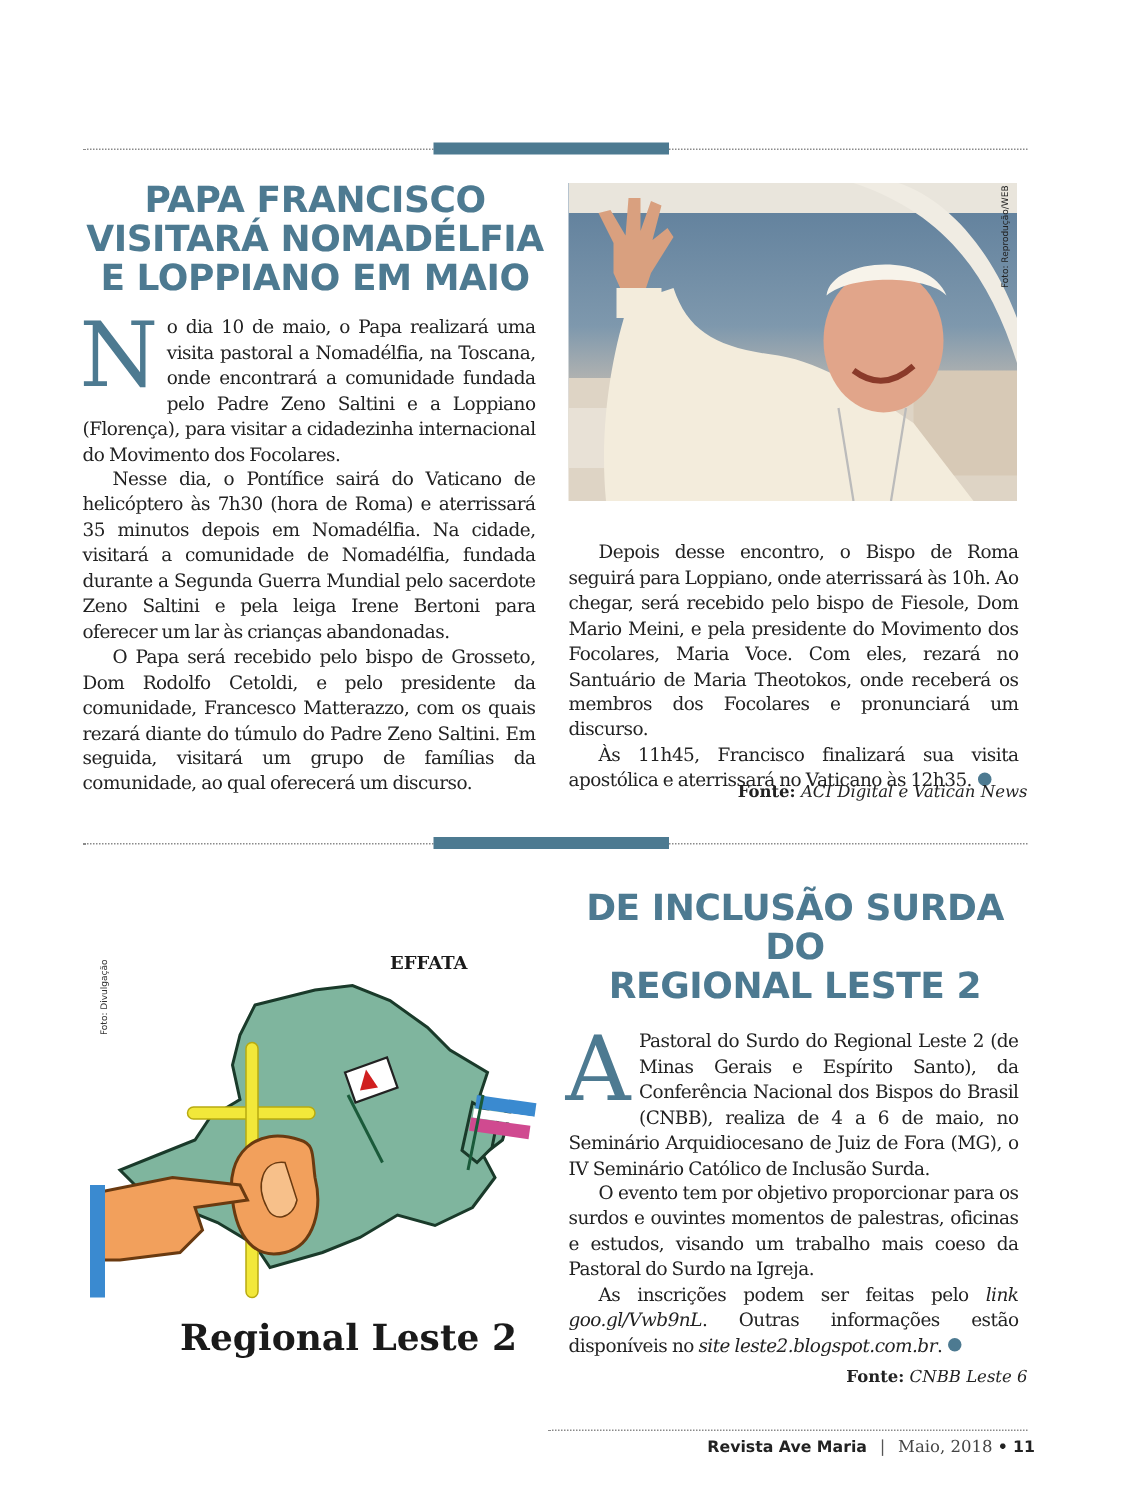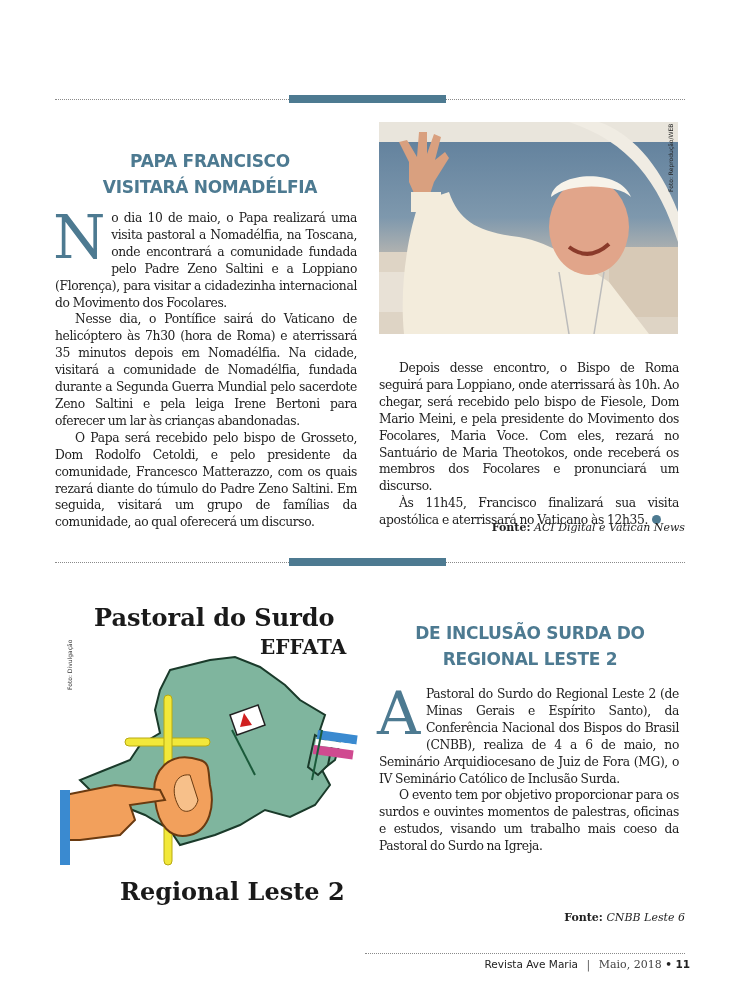--- a/index.html
+++ b/index.html
@@ -5,21 +5,21 @@
     * { margin: 0; padding: 0; box-sizing: border-box; }
     html, body { width: 754px; height: 1000px; background: #ffffff; overflow: hidden; }
     body { position: relative; font-family: "DejaVu Serif", serif; color: #222; }
 
     .rule { position: absolute; left: 55px; width: 630px; border-top: 1px dotted #8a8a8a; }
     .rule-bar { position: absolute; left: 289px; width: 157px; height: 8px; background: #4d7a91; }
 
     .headline {
       position: absolute; text-align: center;
       font-family: "DejaVu Sans", sans-serif; font-weight: bold;
-      color: #4d7a91; font-size: 17px; line-height: 26px; letter-spacing: -0.3px; margin-top: 28px;
+      color: #4d7a91; font-size: 24px; line-height: 26px; letter-spacing: -0.3px;
     }
 
     .body-text {
       position: absolute; font-family: "DejaVu Serif", serif;
       font-size: 12.3px; line-height: 16.9px; color: #222;
       text-align: justify; letter-spacing: -0.35px; word-spacing: -0.5px;
     }
     .body-text p { text-indent: 20px; }
     .body-text p.first { text-indent: 0; }
     .dropcap {
@@ -33,34 +33,35 @@
     .source i { font-style: italic; }
 
     .photo { position: absolute; left: 379px; top: 122px; width: 299px; height: 212px; overflow: hidden;
       background: linear-gradient(180deg, #5d7d9a 0%, #7e98ad 45%, #c9bfb2 70%, #e5ddd0 100%); }
     .photo-credit { position: absolute; font-family: "DejaVu Sans", sans-serif; font-size: 6px; color: #222; transform: rotate(-90deg); transform-origin: left top; white-space: nowrap; }
 
     .logo { position: absolute; left: 60px; top: 595px; width: 300px; height: 330px; }
     .logo-title { position: absolute; font-family: "DejaVu Serif", serif; font-weight: bold; color: #1a1a1a; white-space: nowrap; }
 
     .footer { position: absolute; right: 64px; top: 958px; font-size: 11px; color: #222; white-space: nowrap; }
-    .footer .mag { font-family: "DejaVu Sans", sans-serif; font-weight: normal; font-size: 10.5px; margin-top: 17px; }
+    .footer .mag { font-family: "DejaVu Sans", sans-serif; font-weight: bold; font-size: 10.5px; margin-top: 17px; }
     .footer .sep { color: #555; margin: 0 5px; }
     .footer .date { font-family: "DejaVu Serif", serif; font-size: 11px; color: #444; }
     .footer .pg { font-family: "DejaVu Sans", sans-serif; font-weight: bold; font-size: 10.5px; }
   </style>
 </head>
 <body>
 
 <div class="rule" style="top:99px;"></div>
 <div class="rule-bar" style="top:95px;"></div>
 
 <div class="headline" style="left:55px; top:120px; width:310px;">
   <div>PAPA FRANCISCO</div>
   <div>VISITARÁ NOMADÉLFIA</div>
+  <div>E LOPPIANO EM MAIO</div>
 </div>
 
 <div class="body-text" style="left:55px; top:210px; width:302px;">
   <p class="first"><span class="dropcap">N</span><span>o dia 10 de maio, o Papa realizará uma visita pastoral a Nomadélfia, na Toscana, onde encontrará a comunidade fundada pelo Padre Zeno Saltini e a Loppiano (Florença), para visitar a cidadezinha internacional do Movimento dos Focolares.</span></p>
   <p>Nesse dia, o Pontífice sairá do Vaticano de helicóptero às 7h30 (hora de Roma) e aterrissará 35 minutos depois em Nomadélfia. Na cidade, visitará a comunidade de Nomadélfia, fundada durante a Segunda Guerra Mundial pelo sacerdote Zeno Saltini e pela leiga Irene Bertoni para oferecer um lar às crianças abandonadas.</p>
   <p>O Papa será recebido pelo bispo de Grosseto, Dom Rodolfo Cetoldi, e pelo presidente da comunidade, Francesco Matterazzo, com os quais rezará diante do túmulo do Padre Zeno Saltini. Em seguida, visitará um grupo de famílias da comunidade, ao qual oferecerá um discurso.</p>
 </div>
 
 <div class="photo">
   <svg width="299" height="212" viewBox="0 0 299 212">
@@ -104,34 +105,34 @@
     <path d="M5 200 L55 190 L100 195 L105 205 L70 210 L75 225 L60 240 L20 245 L5 245 Z" fill="#f2a05c" stroke="#6a3a10" stroke-width="2"></path>
     <rect x="0" y="195" width="10" height="75" fill="#3a8ad0"></rect>
     <polygon points="170,120 198,110 205,130 177,140" fill="#fff" stroke="#222" stroke-width="1.5"></polygon>
     <polygon points="184,118 192,130 180,132" fill="#d02020"></polygon>
     <line x1="172" y1="135" x2="195" y2="180" stroke="#1a5a3a" stroke-width="2"></line>
     <rect x="258" y="135" width="40" height="9" fill="#3a8ad0" transform="rotate(8 258 135)"></rect>
     <rect x="256" y="144" width="40" height="6" fill="#ffffff" transform="rotate(8 256 144)"></rect>
     <rect x="254" y="150" width="40" height="9" fill="#d04a90" transform="rotate(8 254 150)"></rect>
     <line x1="262" y1="135" x2="252" y2="185" stroke="#1a5a3a" stroke-width="2"></line>
   </svg>
-  <div class="logo-title" style="left:34px; top:8px; font-size:24px;">Pastoral do Surdo</div>
-  <div class="logo-title" style="left:200px; top:40px; font-size:20px;">EFFATA</div>
+  <div class="logo-title" style="left:200px; top:40px; font-size:12px;">EFFATA</div>
   <div class="logo-title" style="left:60px; top:282px; font-size:24px;">Regional Leste 2</div>
   <span class="photo-credit" style="left:6px; top:95px; color:#333;">Foto: Divulgação</span>
 </div>
 
 <div class="headline" style="left:375px; top:592px; width:310px;">
   <div>DE INCLUSÃO SURDA DO</div>
   <div>REGIONAL LESTE 2</div>
 </div>
 
 <div class="body-text" style="left:379px; top:686px; width:300px;">
   <p class="first"><span class="dropcap">A</span><span>Pastoral do Surdo do Regional Leste 2 (de Minas Gerais e Espírito Santo), da Conferência Nacional dos Bispos do Brasil (CNBB), realiza de 4 a 6 de maio, no Seminário Arquidiocesano de Juiz de Fora (MG), o IV Seminário Católico de Inclusão Surda.</span></p>
   <p>O evento tem por objetivo proporcionar para os surdos e ouvintes momentos de palestras, oficinas e estudos, visando um trabalho mais coeso da Pastoral do Surdo na Igreja.</p>
+  <p><span>As inscrições podem ser feitas pelo </span><i>link goo.gl/Vwb9nL</i><span>. Outras informações estão disponíveis no </span><i>site leste2.blogspot.com.br</i><span>.</span><span class="end-dot"></span></p>
 </div>
 
 <div class="source" style="top:911px;">
   <b>Fonte:</b>
   <i>CNBB Leste 6</i>
 </div>
 
 <div class="rule" style="top:953px; left:365px; width:320px;"></div>
 <div class="footer">
   <span class="mag">Revista Ave Maria</span>

